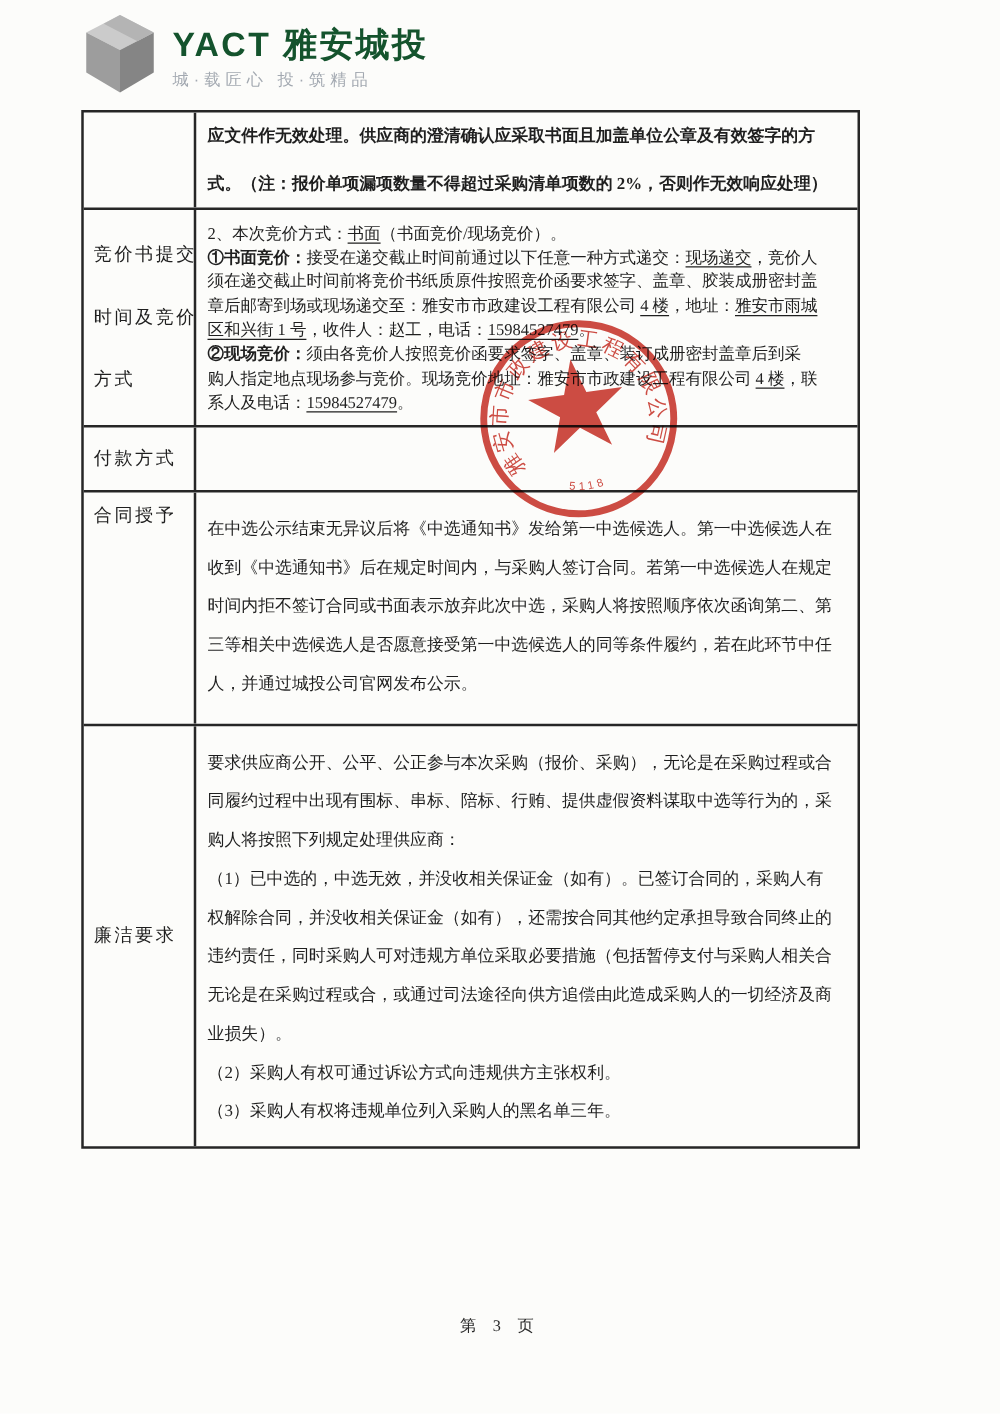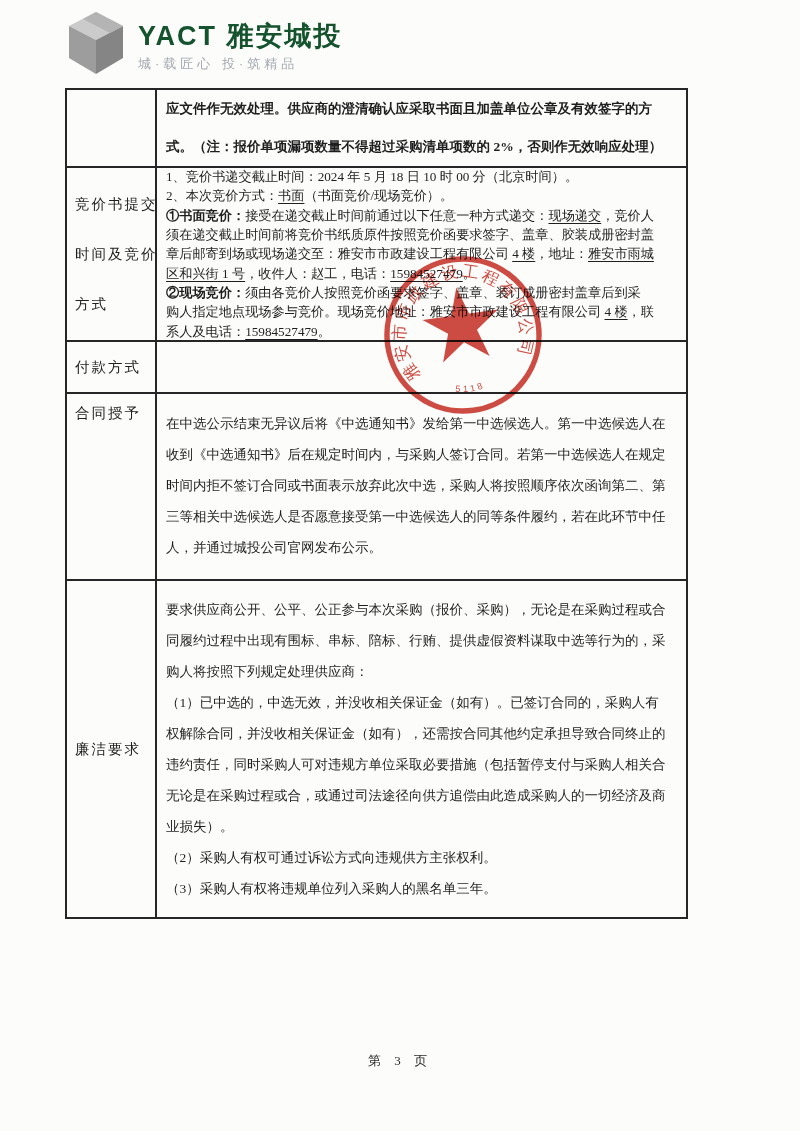--- a/index.html
+++ b/index.html
@@ -90,21 +90,20 @@
           <div class="line"><span>式。（注：报价单项漏项数量不得超过采购清单项数的 2%，否则作无效响应处理）</span></div>
         </div>
       </div>
       <div class="trow">
         <div class="hcell">
           <div class="hline">竞价书提交</div>
           <div class="hline">时间及竞价</div>
           <div class="hline">方式</div>
         </div>
         <div class="bcell">
-          <div class="line"><span>1、竞价书递交截止时间：2024 年 5 月 18 日 10 时 00 分（北京时间）。</span></div>
           <div class="line"><span>2、本次竞价方式：</span><span class="u">书面</span><span>（书面竞价/现场竞价）。</span></div>
           <div class="line"><span class="b">①书面竞价：</span><span>接受在递交截止时间前通过以下任意一种方式递交：</span><span class="u">现场递交</span><span>，竞价人</span></div>
           <div class="line"><span>须在递交截止时间前将竞价书纸质原件按照竞价函要求签字、盖章、胶装成册密封盖</span></div>
           <div class="line"><span>章后邮寄到场或现场递交至：雅安市市政建设工程有限公司 </span><span class="u">4 楼</span><span>，地址：</span><span class="u">雅安市雨城</span></div>
           <div class="line"><span class="u">区和兴街 1 号</span><span>，收件人：赵工，电话：</span><span class="u">15984527479</span><span>。</span></div>
           <div class="line"><span class="b">②现场竞价：</span><span>须由各竞价人按照竞价函要求签字、盖章、装订成册密封盖章后到采</span></div>
           <div class="line"><span>购人指定地点现场参与竞价。现场竞价地址：雅安市市政建设工程有限公司 </span><span class="u">4 楼</span><span>，联</span></div>
           <div class="line"><span>系人及电话：</span><span class="u">15984527479</span><span>。</span></div>
         </div>
       </div>

